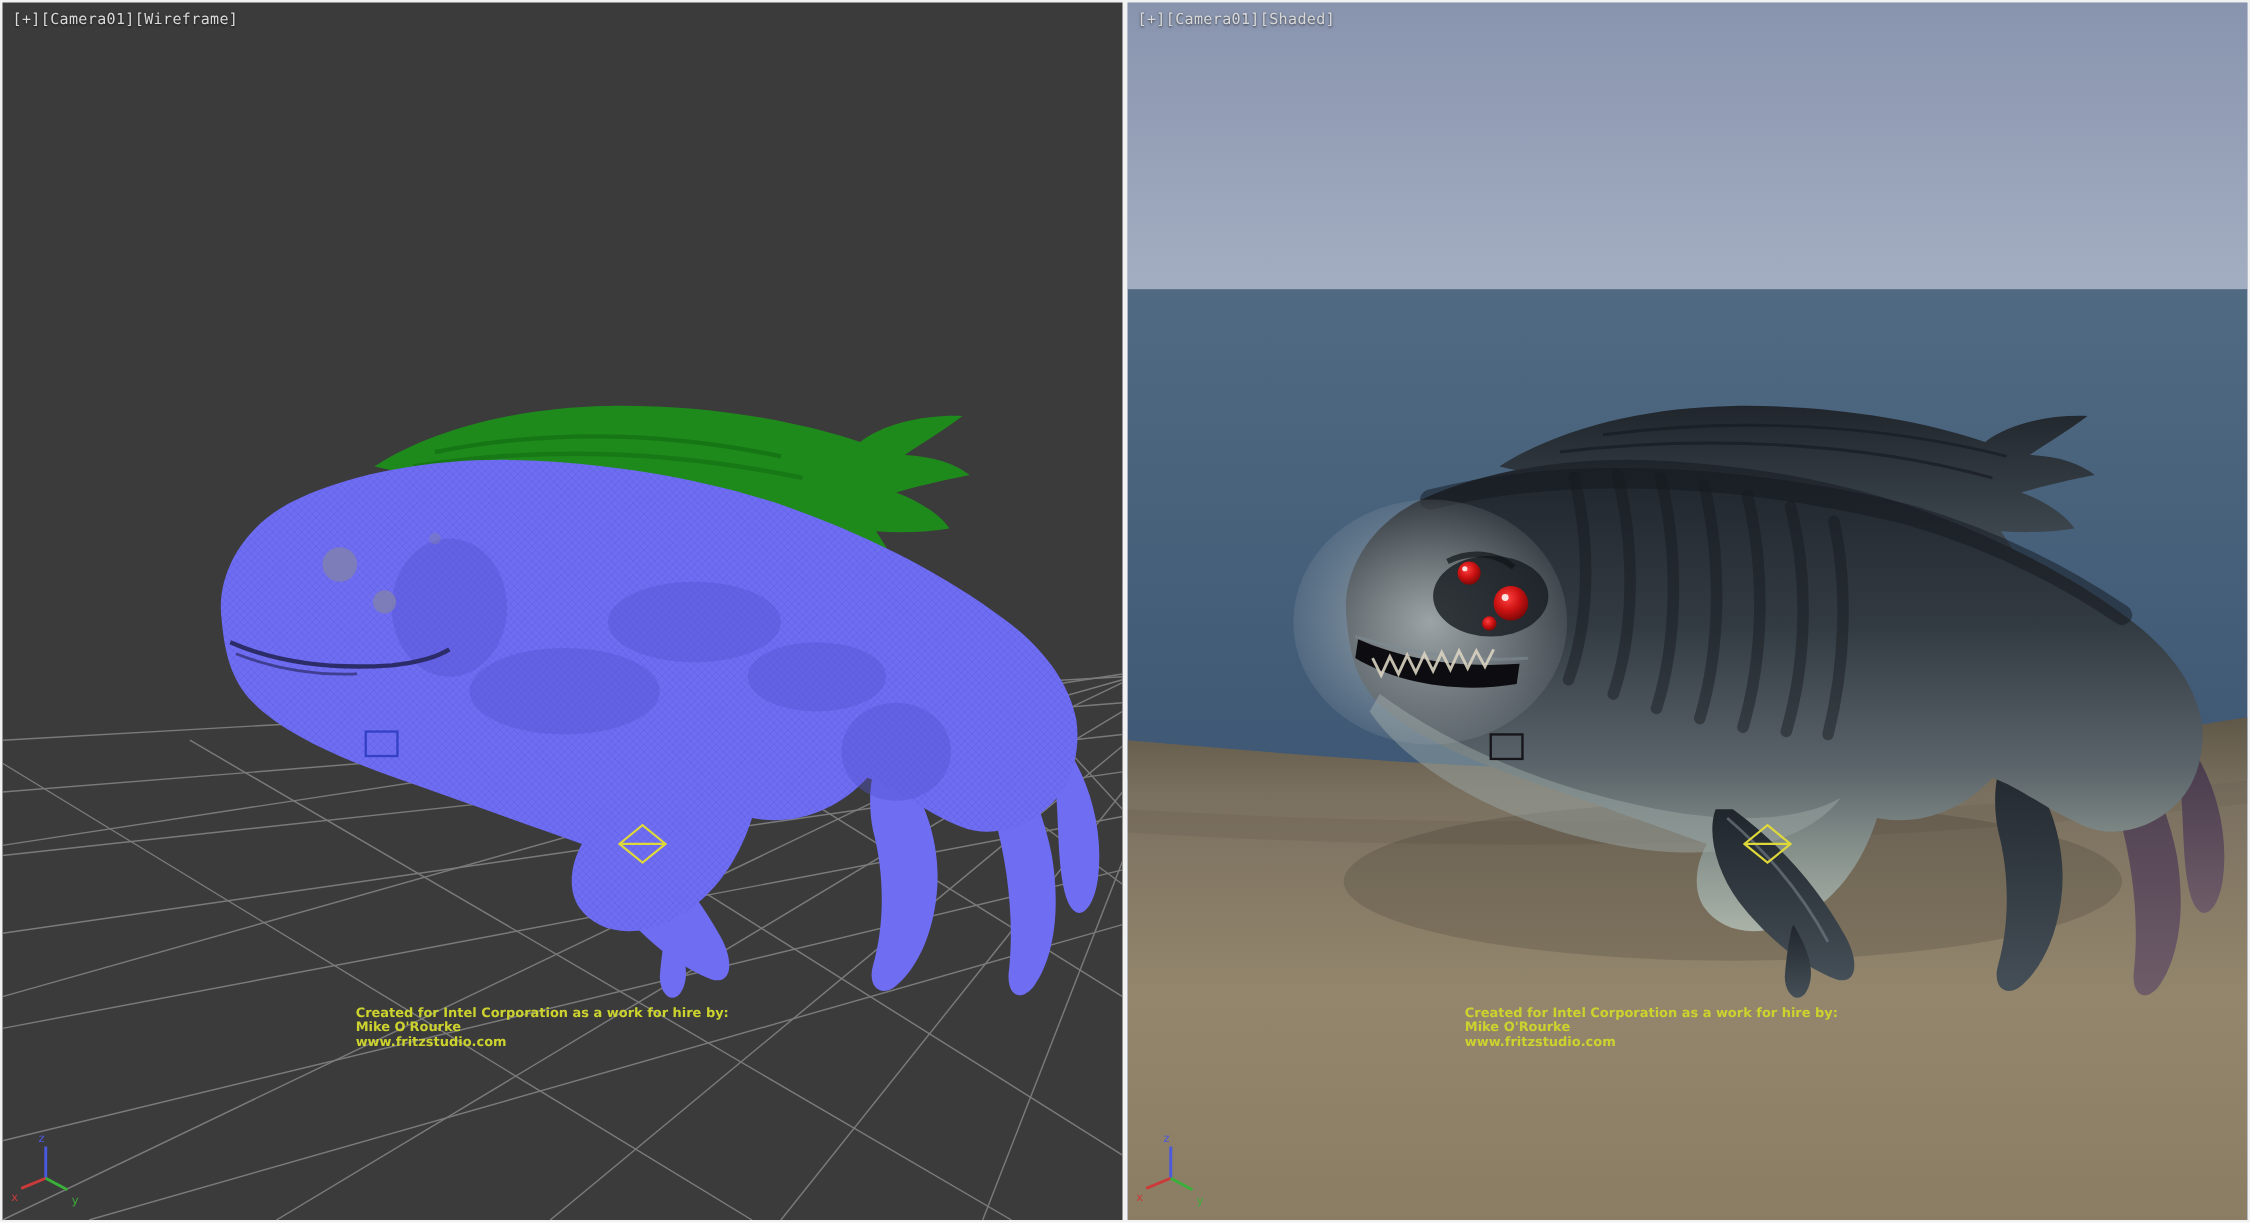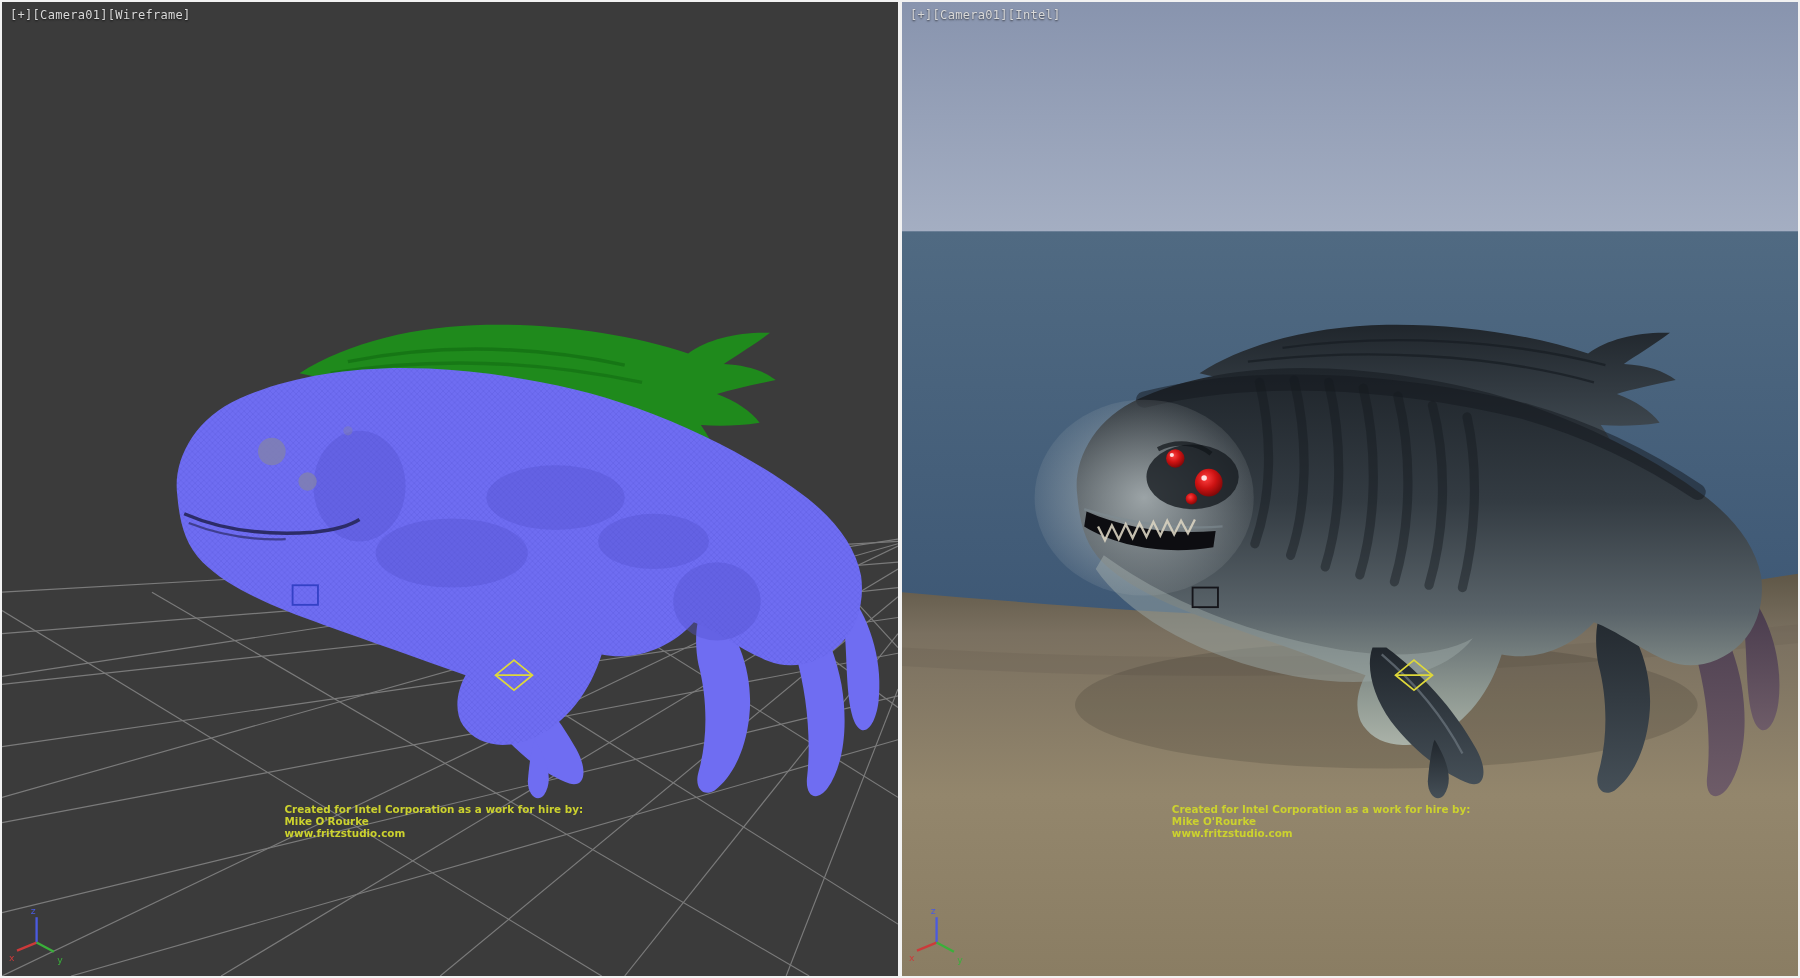--- a/index.html
+++ b/index.html
@@ -143,21 +143,21 @@
         <text x="6" y="832" font-size="8" fill="#cc3a3a" stroke="none">x</text>
         <text x="48" y="834" font-size="8" fill="#3ab03a" stroke="none">y</text>
       </g>
     </svg>
   </div>
 
   <div class="viewport right">
     <div class="vp-label">
       <span>[+]</span>
       <span>[Camera01]</span>
-      <span>[Intel]</span>
+      <span>[Shaded]</span>
     </div>
 
     <svg class="vp-svg" viewBox="0 0 777 845" preserveAspectRatio="none">
       <defs>
         <linearGradient id="skyGrad" x1="0" y1="0" x2="0" y2="1">
           <stop offset="0" stop-color="#8894ae"></stop>
           <stop offset="1" stop-color="#a4aec2"></stop>
         </linearGradient>
         <linearGradient id="seaGrad" x1="0" y1="0" x2="0" y2="1">
           <stop offset="0" stop-color="#506a82"></stop>

